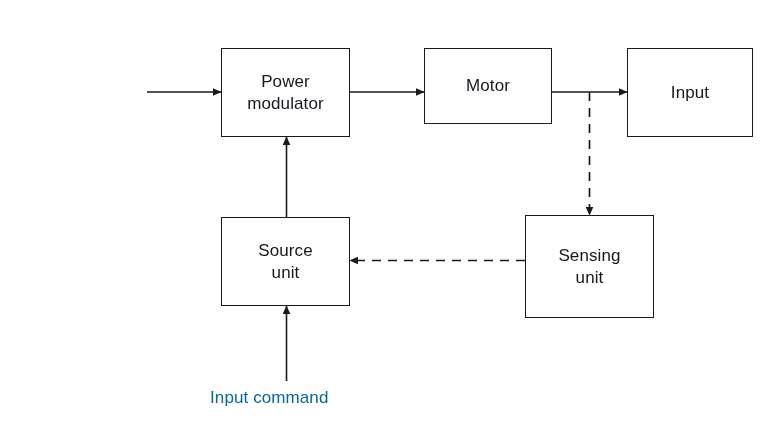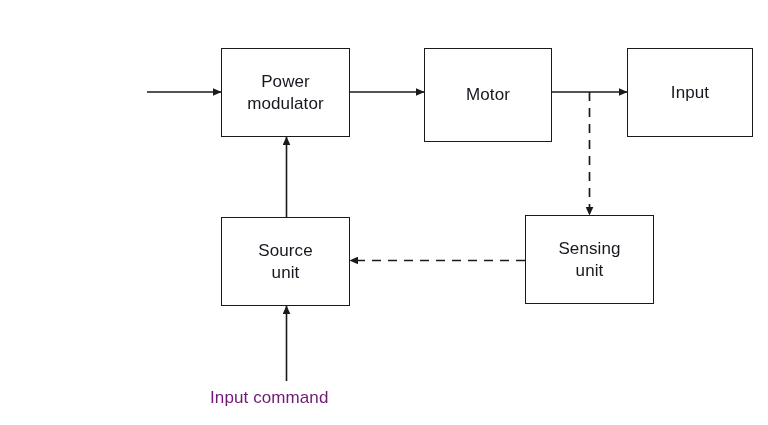--- a/index.html
+++ b/index.html
@@ -43,21 +43,21 @@
     letter-spacing: 0.1px;
     font-family: "Liberation Sans", sans-serif;
   }
   .node-label {
     display: block;
     white-space: pre-line;
     padding: 0 4px;
   }
   .free-label {
     position: absolute;
-    color: #701a75;
+    color: #0369a1;
     font-size: 17px;
     letter-spacing: 0.1px;
     white-space: nowrap;
     font-family: "Liberation Sans", sans-serif;
   }
 </style>
 </head>
 <body>
 
 <div id="diagram-root">
@@ -83,33 +83,33 @@
 
     <line x1="286.5" y1="381" x2="286.5" y2="306" stroke="#1a1a1a" stroke-width="1.6" marker-end="url(#arrowhead)"></line>
   </svg>
 
 
   <div class="node-box" style="left:221px; top:48px; width:129px; height:89px;">
     <span class="node-label">Power
 modulator</span>
   </div>
 
-  <div class="node-box" style="left:424px; top:48px; width:128px; height:94px;">
+  <div class="node-box" style="left:424px; top:48px; width:128px; height:76px;">
     <span class="node-label">Motor</span>
   </div>
 
   <div class="node-box" style="left:627px; top:48px; width:126px; height:89px;">
     <span class="node-label">Input</span>
   </div>
 
   <div class="node-box" style="left:221px; top:217px; width:129px; height:89px;">
     <span class="node-label">Source
 unit</span>
   </div>
 
-  <div class="node-box" style="left:525px; top:215px; width:129px; height:89px;align-items:center;">
+  <div class="node-box" style="left:525px; top:215px; width:129px; height:103px;align-items:center;">
     <span class="node-label">Sensing
 unit</span>
   </div>
 
   <div class="free-label" style="left:210px; top:388px;">Input command</div>
 
 </div>
 
 </body></html>

